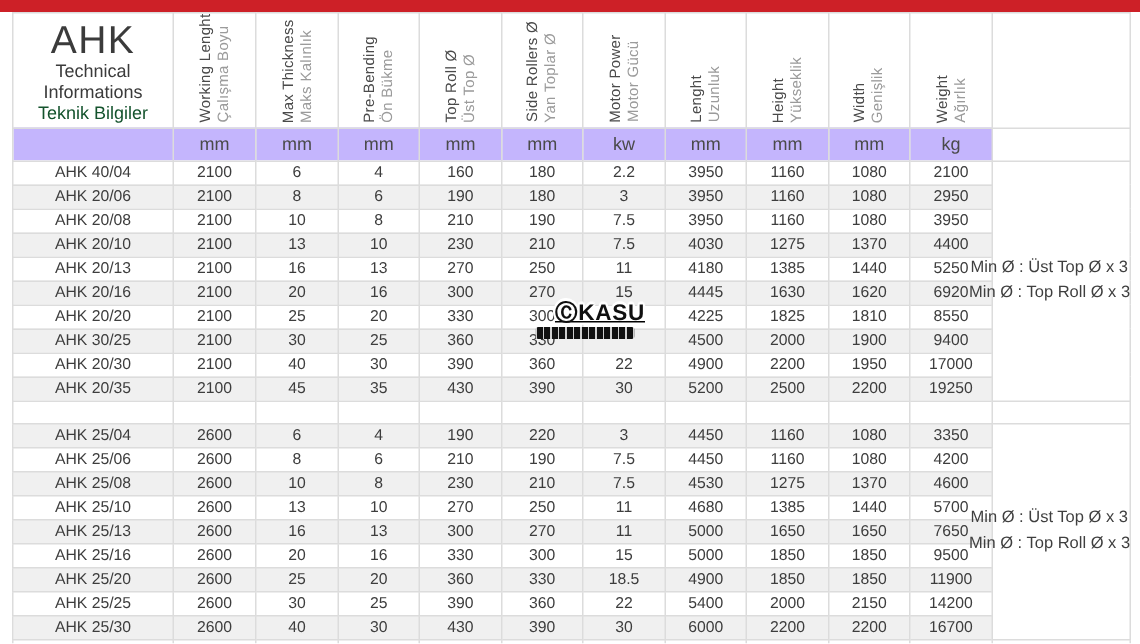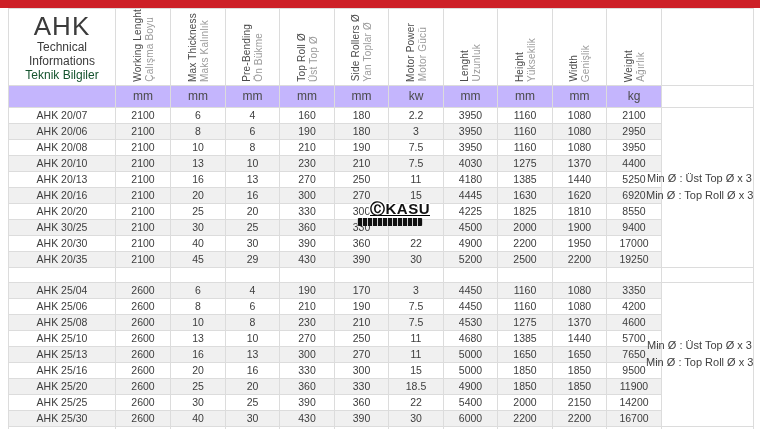--- a/index.html
+++ b/index.html
@@ -152,21 +152,21 @@
           <td>mm</td>
           <td>kw</td>
           <td>mm</td>
           <td>mm</td>
           <td>mm</td>
           <td>kg</td>
           <td class="blank"></td>
       </tr>
 
     <tr class="data-row">
-          <td class="model">AHK 20/07</td>
+          <td class="model">AHK 40/04</td>
           <td>2100</td>
           <td>6</td>
           <td>4</td>
           <td>160</td>
           <td>180</td>
           <td>2.2</td>
           <td>3950</td>
           <td>1160</td>
           <td>1080</td>
           <td>2100</td>
@@ -278,21 +278,21 @@
           <td>22</td>
           <td>4900</td>
           <td>2200</td>
           <td>1950</td>
           <td>17000</td>
         </tr>
         <tr class="data-row alt">
           <td class="model">AHK 20/35</td>
           <td>2100</td>
           <td>45</td>
-          <td>29</td>
+          <td>35</td>
           <td>430</td>
           <td>390</td>
           <td>30</td>
           <td>5200</td>
           <td>2500</td>
           <td>2200</td>
           <td>19250</td>
         </tr>
         <tr class="spacer-row">
           <td></td>
@@ -307,21 +307,21 @@
           <td></td>
           <td></td>
           <td></td>
         </tr>
         <tr class="data-row alt">
           <td class="model">AHK 25/04</td>
           <td>2600</td>
           <td>6</td>
           <td>4</td>
           <td>190</td>
-          <td>170</td>
+          <td>220</td>
           <td>3</td>
           <td>4450</td>
           <td>1160</td>
           <td>1080</td>
           <td>3350</td>
           <td class="notes" rowspan="9">
             <div class="note-block">
               <div>Min Ø : Üst Top Ø x 3</div>
               <div>Min Ø : Top Roll Ø x 3</div>
             </div>

